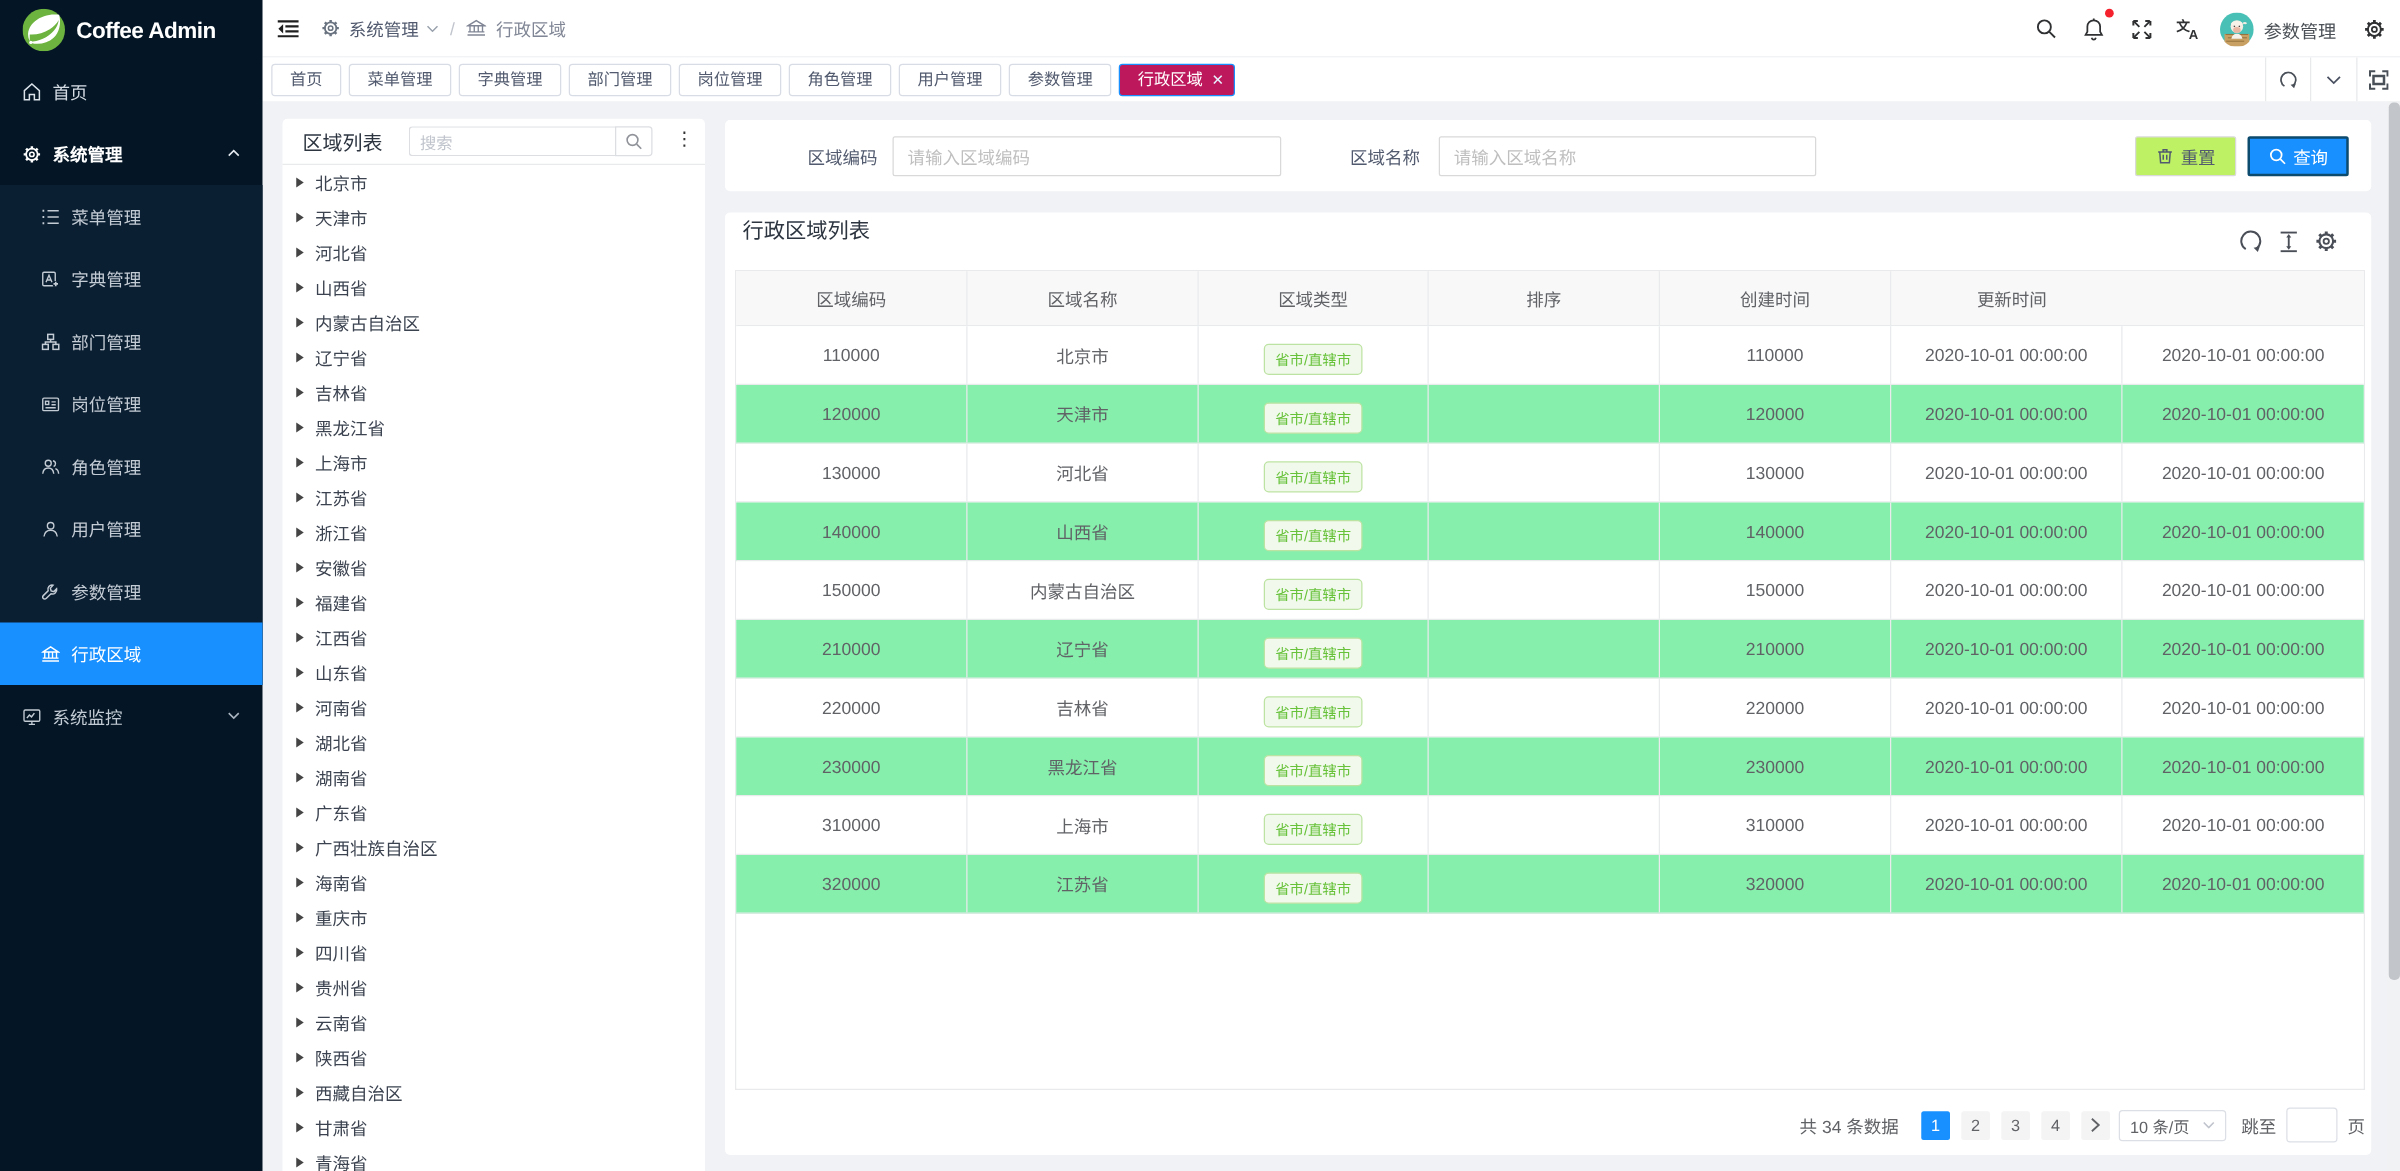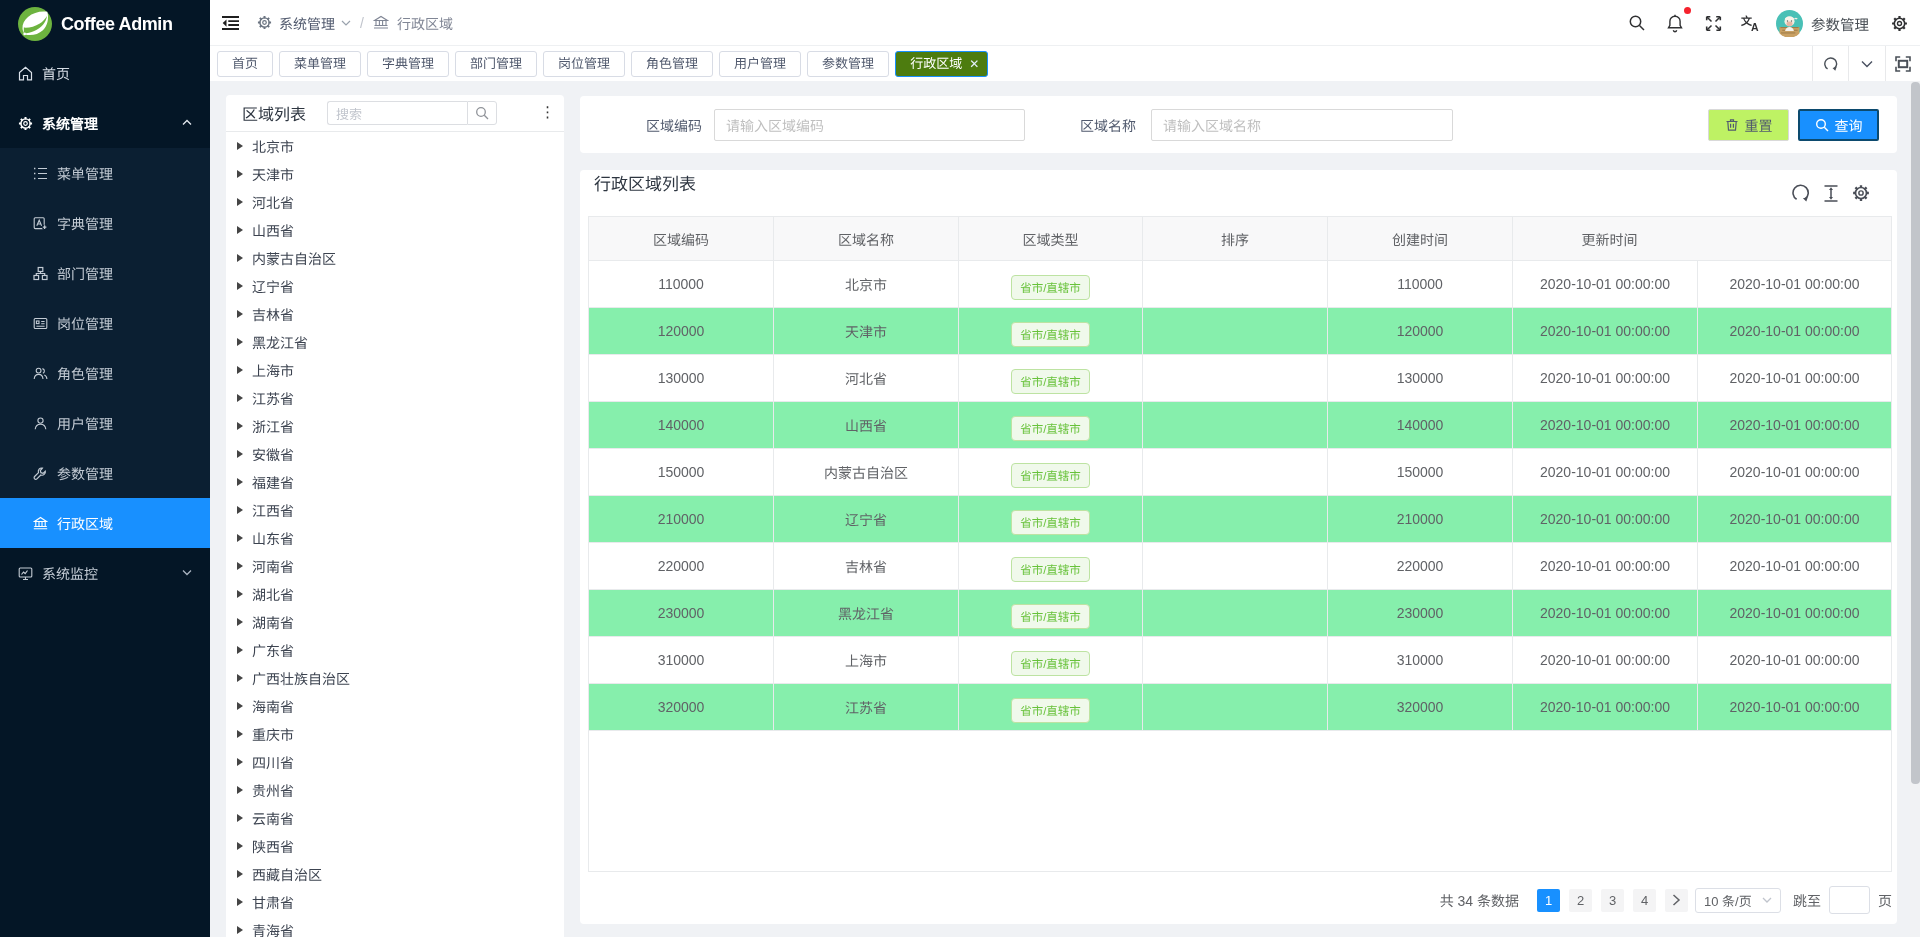--- a/index.html
+++ b/index.html
@@ -27,32 +27,32 @@
 .crumb .sep{color:#c0c4cc;margin:0 9px}
 .crumb .gray{color:#808695}
 .nav-right{position:absolute;right:12px;top:0;height:46px;display:flex;align-items:center}
 .nicon{width:38px;height:46px;display:flex;align-items:center;justify-content:center;position:relative}
 .reddot{position:absolute;top:7px;right:3px;width:7px;height:7px;border-radius:50%;background:#f5222d}
 .uname{font-size:14.5px;color:#4a5056;margin:0 0 0 8px}
 
 .tabsbar{position:absolute;left:210px;top:46px;width:1710px;height:35px;background:#fff;display:flex;align-items:center}
 .tabs{display:flex;margin-left:7px}
 .tab{height:26px;line-height:24px;border:1px solid #d8dce5;background:#fff;color:#515a6e;font-size:13px;padding:0 14px;margin-right:6px;border-radius:3px;white-space:nowrap}
-.tab.active{background:#4d7c0f;border-color:#1890ff;color:#fff;padding-right:8px}
+.tab.active{background:#be185d;border-color:#1890ff;color:#fff;padding-right:8px}
 .tab.active .x{display:inline-block;margin-left:7px;font-size:12px;color:#e6f2ff}
 .tab-ctrl{position:absolute;right:0;top:0;height:35px;display:flex}
 .tctl{width:36px;height:35px;display:flex;align-items:center;justify-content:center;border-left:1px solid #e8e9eb}
 .tctl:nth-child(2){width:37px}
 .tctl:last-child{width:35px}
 
 .card{position:absolute;background:#fff;border-radius:4px}
 #treecard{left:226px;top:95px;width:338px;height:852px}
 .tree-head{height:37px;border-bottom:1px solid #e8eaec;display:flex;align-items:center;padding:0 16px;position:relative}
 .tree-title{font-size:16px;color:#2d3540;width:85px}
-.sinput{display:flex;height:24px;width:170px}
+.sinput{display:flex;height:24px;width:195px}
 .sinput .ibox{flex:1;border:1px solid #dcdee2;border-right:none;border-radius:3px 0 0 3px;display:flex;align-items:center;padding-left:8px;color:#c0c4cc;font-size:13px}
 .sinput .ibtn{width:30px;border:1px solid #dcdee2;border-radius:0 3px 3px 0;display:flex;align-items:center;justify-content:center;color:#888}
 .vdots{position:absolute;right:9px;top:13px;color:#333;font-size:15px;line-height:7px}
 .tree{padding-top:0}
 .titem{height:28px;display:flex;align-items:center;padding-left:11px;color:#3c4350;font-size:14px}
 .titem .car{width:0;height:0;border-left:6px solid #444;border-top:4px solid transparent;border-bottom:4px solid transparent;margin-right:9px}
 #searchcard{left:580px;top:96px;width:1317px;height:57px;display:flex;align-items:center}
 .flabel{font-size:14px;color:#515a6e}
 .finput{height:32px;border:1px solid #d9d9d9;border-radius:2px;display:flex;align-items:center;padding-left:11px;color:#bfbfbf;font-size:14px;background:#fff}
 .btn{height:32px;border-radius:2px;display:flex;align-items:center;justify-content:center;font-size:14px}

